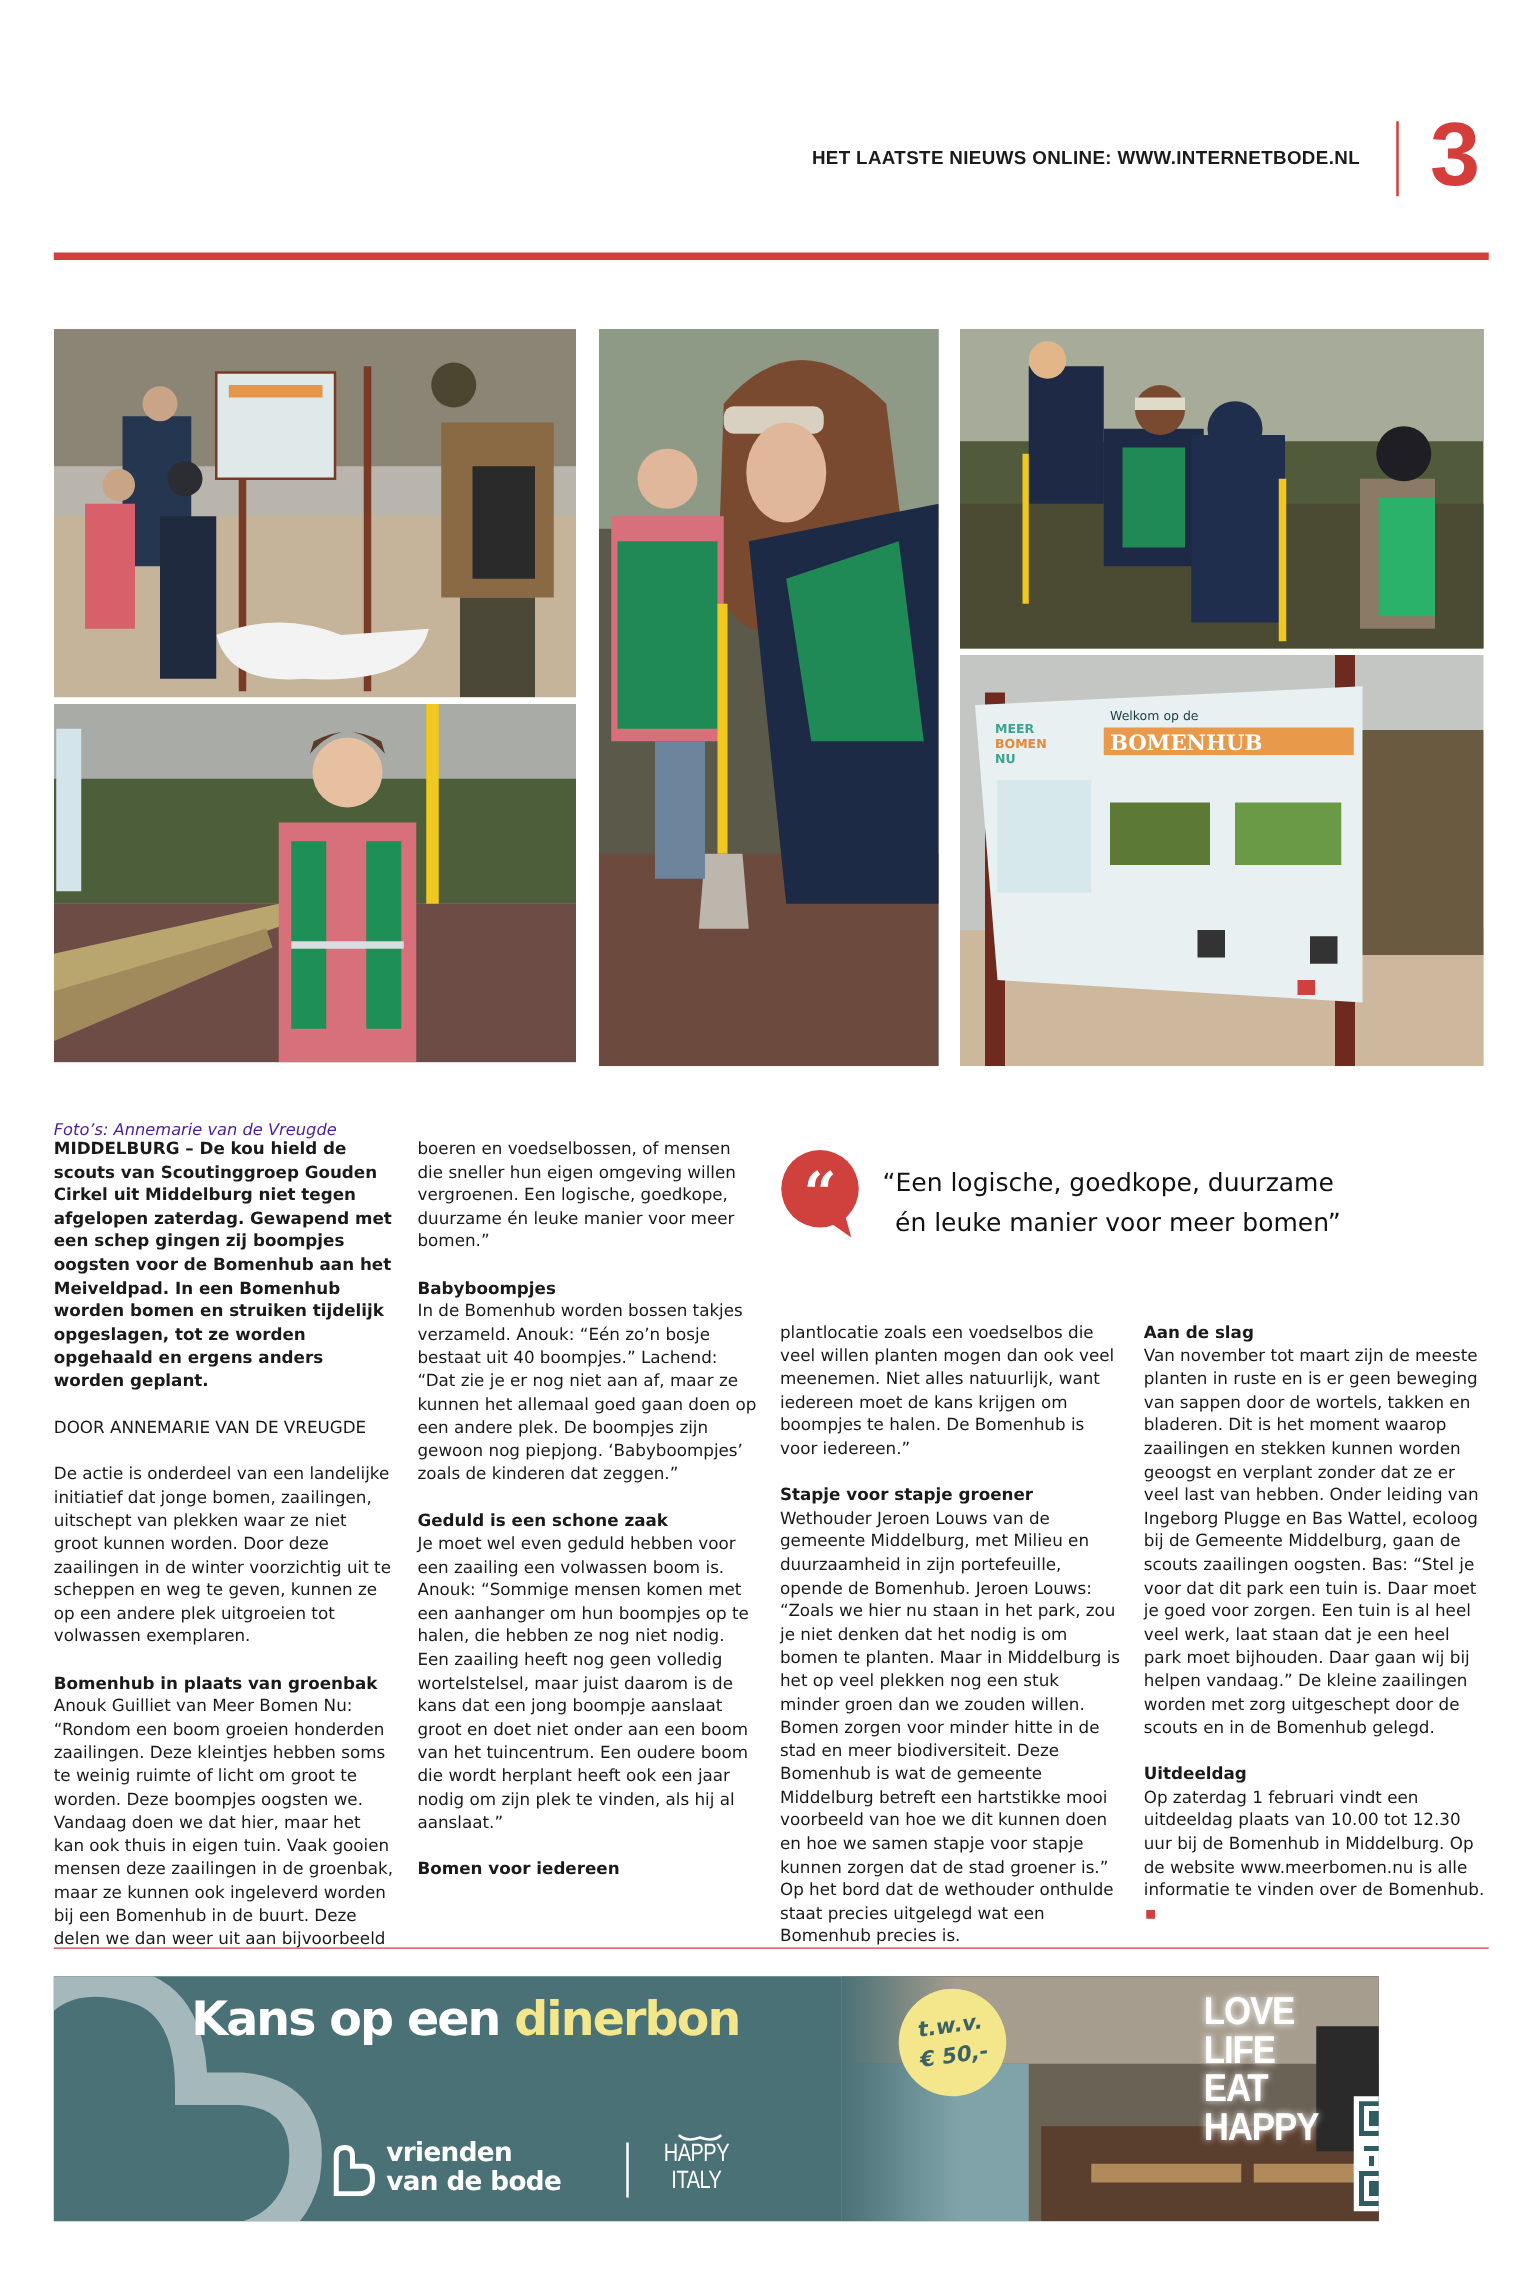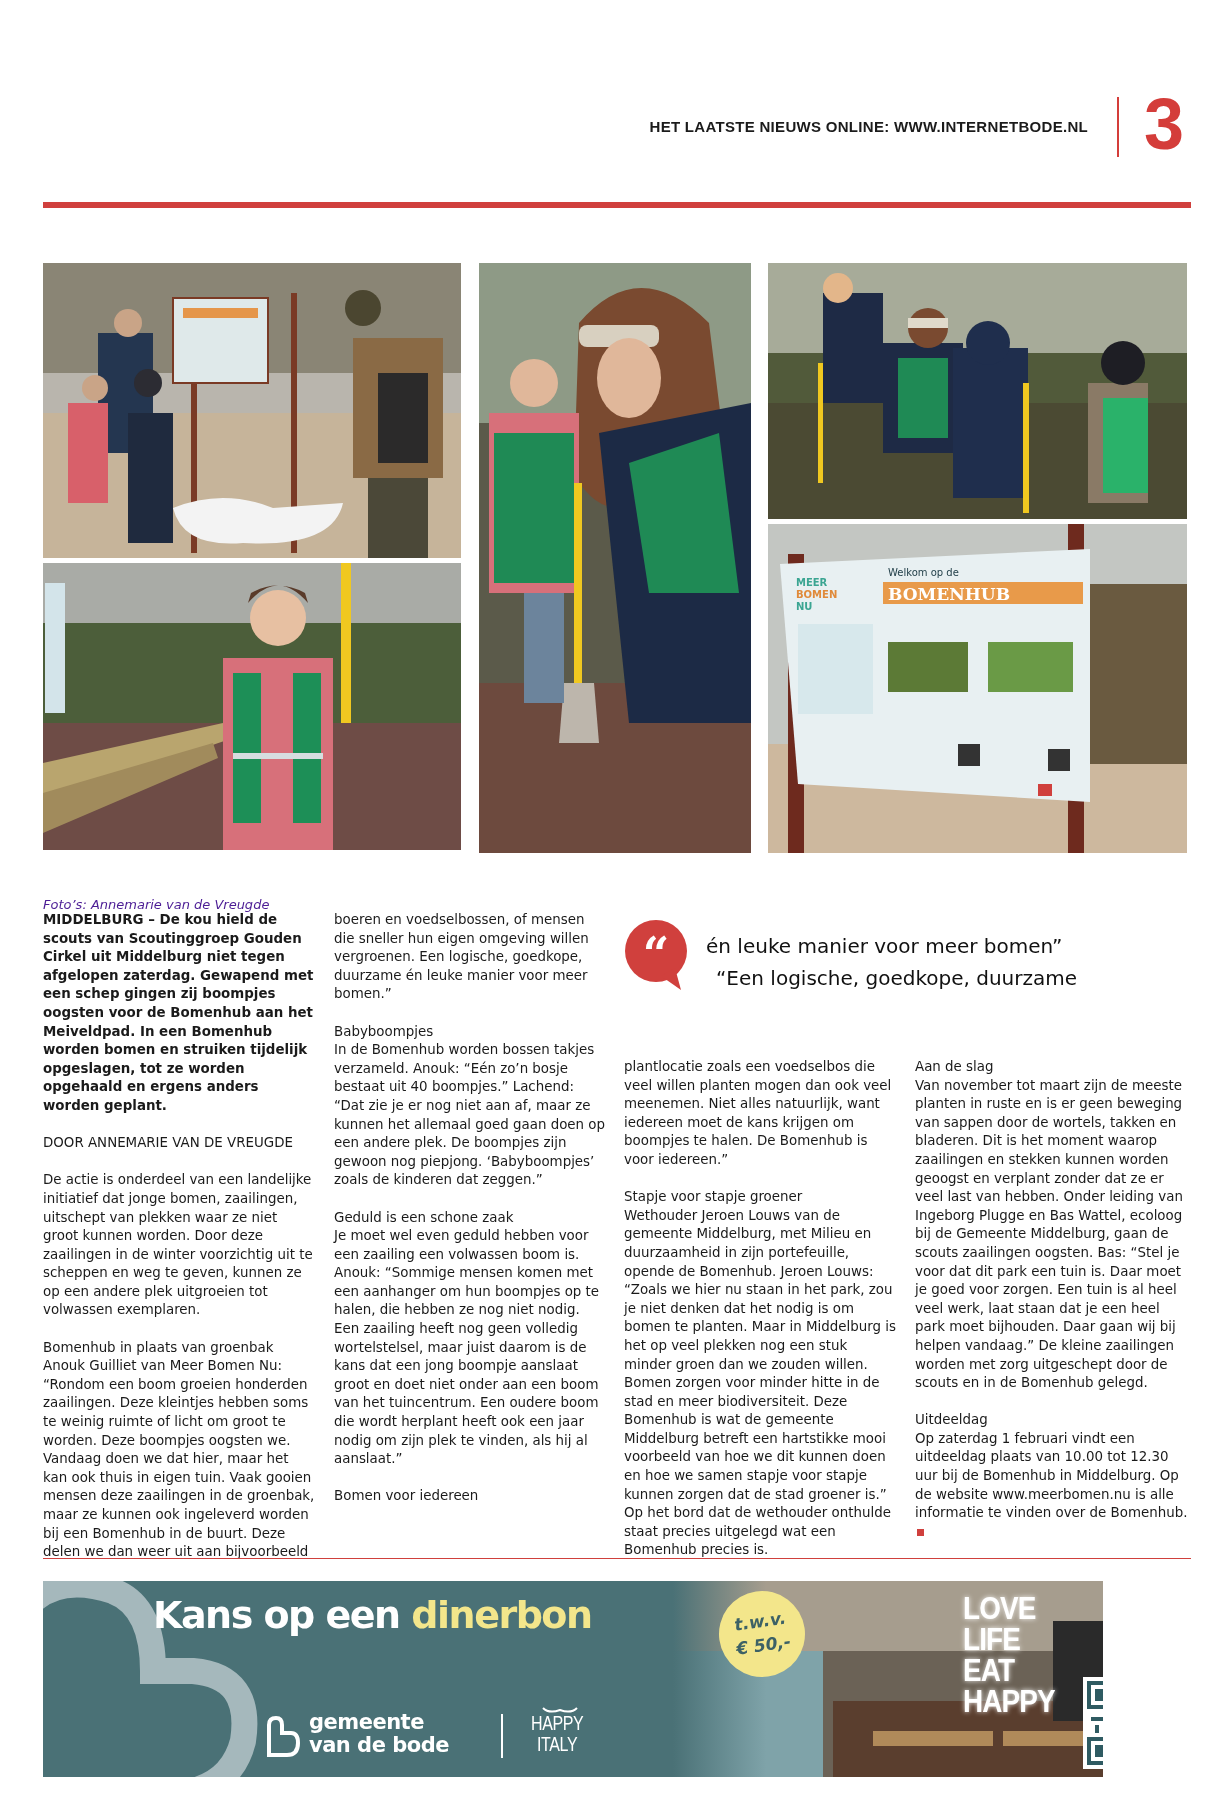--- a/index.html
+++ b/index.html
@@ -19,21 +19,21 @@
   #p2 { left: 43px; top: 563px; width: 418px; height: 287px; }
   #p3 { left: 479px; top: 263px; width: 272px; height: 590px; }
   #p4 { left: 768px; top: 263px; width: 419px; height: 256px; }
   #p5 { left: 768px; top: 524px; width: 419px; height: 329px; }
 
   .caption { position: absolute; left: 43px; top: 897px; font-size: 13px; font-style: italic; color: #4c1d95; }
 
   .col { position: absolute; font-size: 13.4px; line-height: 18.6px; color: #1a1a1a; }
   .col p { margin-bottom: 18.6px; }
   .col .lead { font-weight: bold; }
-  .col h3 { font-size: 13.4px; font-weight: normal; line-height: 18.6px; }
+  .col h3 { font-size: 13.4px; font-weight: bold; line-height: 18.6px; }
   .col1 { left: 43px; top: 911px; width: 272px; }
   .col2 { left: 334px; top: 911px; width: 272px; }
   .col3 { left: 624px; top: 1058px; width: 272px; }
   .col4 { left: 915px; top: 1058px; width: 276px; }
   .end-mark { display: inline-block; width: 7px; height: 7px; background: #d0403d; margin-left: 2px; vertical-align: baseline; }
 
   .quote-icon { position: absolute; left: 623px; top: 918px; width: 66px; height: 74px; }
   .quote-text { position: absolute; left: 706px; top: 930px; font-size: 20px; line-height: 32px; color: #111; }
   .quote-text span { display: block; }
   .quote-text span:nth-child(2) { padding-left: 10px; }
@@ -185,22 +185,22 @@
   <p>Je moet wel even geduld hebben voor een zaailing een volwassen boom is. Anouk: “Sommige mensen komen met een aanhanger om hun boompjes op te halen, die hebben ze nog niet nodig. Een zaailing heeft nog geen volledig wor­telstelsel, maar juist daarom is de kans dat een jong boompje aanslaat groot en doet niet onder aan een boom van het tuincentrum. Een oudere boom die wordt herplant heeft ook een jaar nodig om zijn plek te vinden, als hij al aanslaat.”</p>
   <h3>Bomen voor iedereen</h3>
 </div>
 
 <svg class="quote-icon" viewBox="0 0 66 74">
   <circle cx="33" cy="33" r="31" fill="#d0403d"></circle>
   <polygon points="38,58 58,72 52,50" fill="#d0403d"></polygon>
   <text x="33" y="52" text-anchor="middle" font-family="DejaVu Serif, serif" font-weight="bold" font-size="46" fill="#fff">“</text>
 </svg>
 <div class="quote-text">
+  <span>“Een logische, goedkope, duurzame</span>
   <span>én leuke manier voor meer bomen”</span>
-  <span>“Een logische, goedkope, duurzame</span>
 </div>
 
 <div class="col col3">
   <p>plantlocatie zoals een voedselbos die veel willen planten mogen dan ook veel meenemen. Niet alles natuurlijk, want iedereen moet de kans krijgen om boompjes te halen. De Bomenhub is voor iedereen.”</p>
   <h3>Stapje voor stapje groener</h3>
   <p>Wethouder Jeroen Louws van de gemeente Middelburg, met Milieu en duurzaamheid in zijn portefeuille, opende de Bomenhub. Jeroen Louws: “Zoals we hier nu staan in het park, zou je niet denken dat het nodig is om bomen te planten. Maar in Middelburg is het op veel plekken nog een stuk minder groen dan we zouden willen. Bomen zorgen voor minder hitte in de stad en meer biodiversiteit. Deze Bomenhub is wat de gemeente Middelburg betreft een hartstikke mooi voorbeeld van hoe we dit kunnen doen en hoe we samen stapje voor stapje kunnen zorgen dat de stad groener is.” Op het bord dat de wethouder onthulde staat precies uitgelegd wat een Bomenhub precies is.</p>
 </div>
 
 <div class="col col4">
   <h3>Aan de slag</h3>
@@ -233,21 +233,21 @@
   </svg>
   <div class="ad-line1"><span>Kans op een </span><span class="hl">dinerbon</span></div>
   <div class="ad-badge">
     <div>t.w.v.</div>
     <div>€ 50,-</div>
   </div>
   <svg class="ad-vrienden-icon" viewBox="0 0 36 42">
     <path d="M4 40 L4 10 Q4 3 11 3 Q17 3 17 10 L17 18 L26 18 Q33 18 33 28 Q33 40 22 40Z" fill="none" stroke="#fff" stroke-width="4"></path>
   </svg>
   <div class="ad-vrienden">
-    <div>gemeente</div>
+    <div>vrienden</div>
     <div>van de bode</div>
   </div>
   <div class="ad-sep"></div>
   <svg class="ad-mustache" viewBox="0 0 38 8">
     <path d="M2 2 Q8 8 19 4 Q30 8 36 2" fill="none" stroke="#fff" stroke-width="2"></path>
   </svg>
   <div class="ad-happy">
     <div>HAPPY</div>
     <div>ITALY</div>
   </div>

